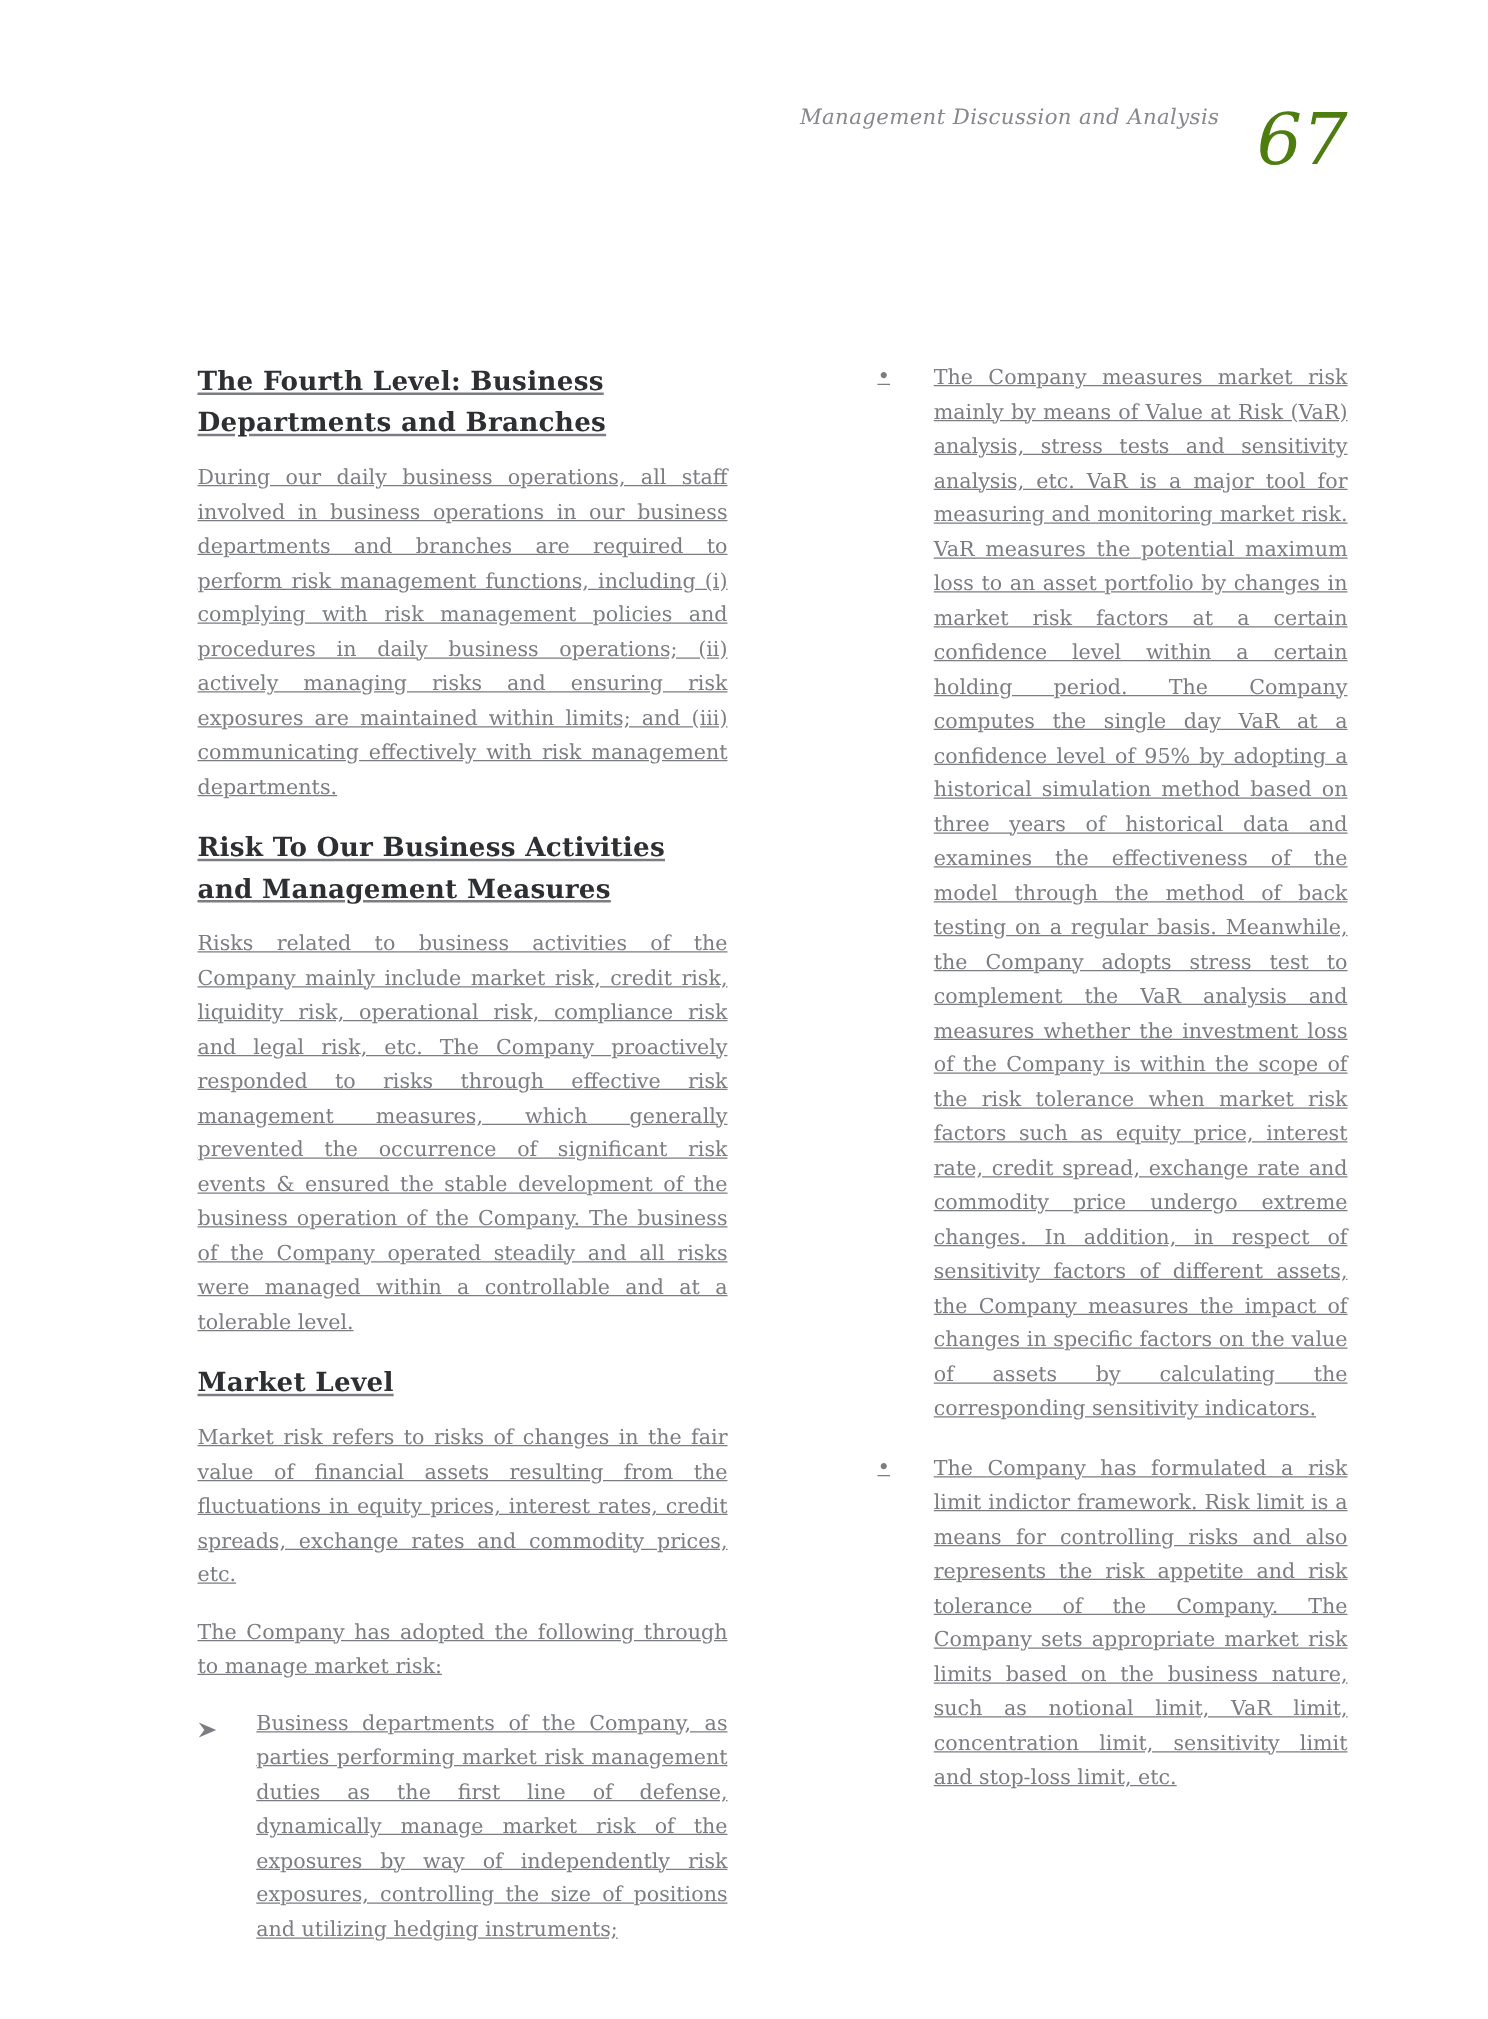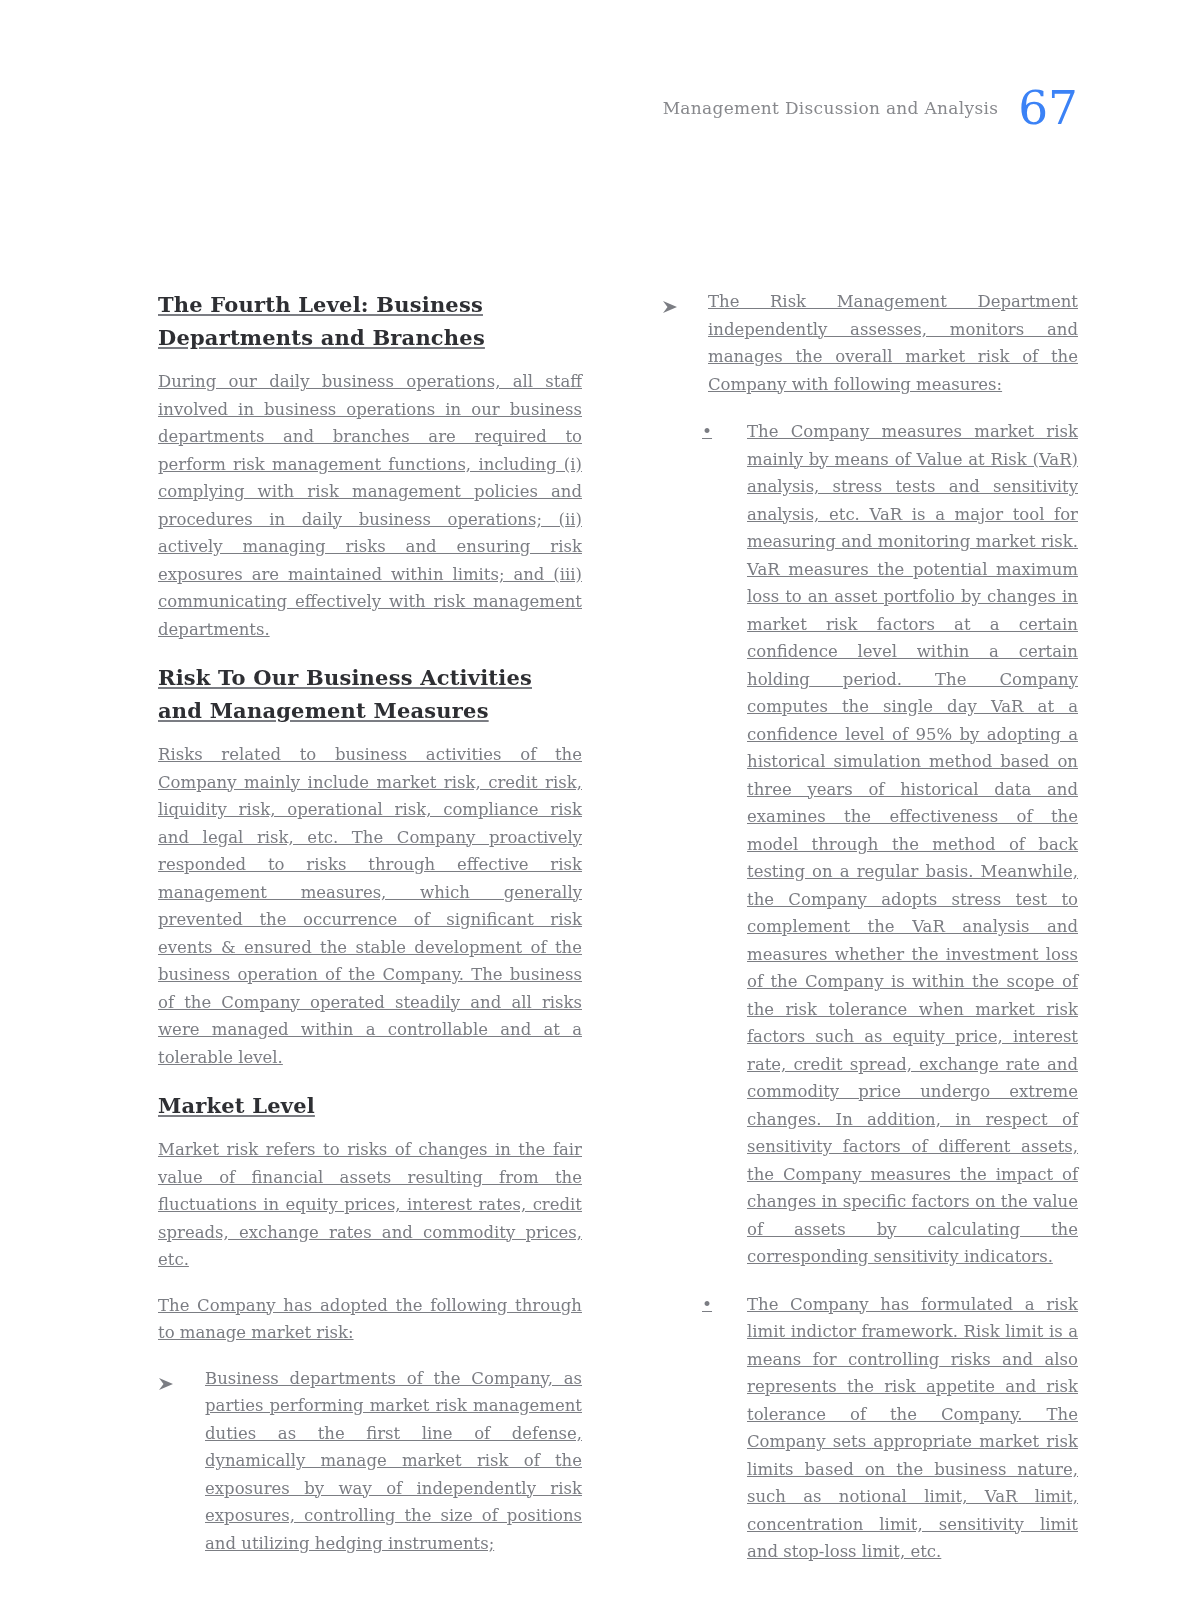--- a/index.html
+++ b/index.html
@@ -12,32 +12,33 @@
     font-family: "DejaVu Serif", serif;
     overflow: hidden;
   }
 
   
   .header {
     position: absolute;
     top: 84px;
     right: 112px;
     display: flex;
-    align-items: center;
-    gap: 20px;
+    align-items: flex-start;
+    gap: 30px;
+    font-style: italic;
   }
   .section-title {
     font-size: 17px;
     color: #87888c;
     letter-spacing: 0.3px;
   }
   .page-number {
-    font-size: 47px;
+    font-size: 57px;
     line-height: 1;
-    color: #3b82f6;
+    color: #4d7c0f;
     font-weight: normal;
   }
 
   
   .col {
     position: absolute;
     top: 288px;
     color: #7b7d83;
     font-size: 16.5px;
     line-height: 27.5px;
@@ -95,26 +96,20 @@
 
     <div class="bullet">
       <span class="marker"><svg class="arrow-svg" width="16" height="14" viewBox="0 0 16 14">
             <polygon points="1,1 15,7 1,13 5.5,7" fill="#7b7d83"></polygon>
           </svg></span>
       <span class="bullet-text">Business departments of the Company, as parties performing market risk management duties as the first line of defense, dynamically manage market risk of the exposures by way of independently risk exposures, controlling the size of positions and utilizing hedging instruments;</span>
     </div>
   </div>
 
   <div class="col col-right">
-    <div class="bullet">
-      <span class="marker"><svg class="arrow-svg" width="16" height="14" viewBox="0 0 16 14">
-            <polygon points="1,1 15,7 1,13 5.5,7" fill="#7b7d83"></polygon>
-          </svg></span>
-      <span class="bullet-text">The Risk Management Department independently assesses, monitors and manages the overall market risk of the Company with following measures:</span>
-    </div>
 
     <div class="bullet sub">
       <span class="marker">•</span>
       <span class="bullet-text">The Company measures market risk mainly by means of Value at Risk (VaR) analysis, stress tests and sensitivity analysis, etc. VaR is a major tool for measuring and monitoring market risk. VaR measures the potential maximum loss to an asset portfolio by changes in market risk factors at a certain confidence level within a certain holding period. The Company computes the single day VaR at a confidence level of 95% by adopting a historical simulation method based on three years of historical data and examines the effectiveness of the model through the method of back testing on a regular basis. Meanwhile, the Company adopts stress test to complement the VaR analysis and measures whether the investment loss of the Company is within the scope of the risk tolerance when market risk factors such as equity price, interest rate, credit spread, exchange rate and commodity price undergo extreme changes. In addition, in respect of sensitivity factors of different assets, the Company measures the impact of changes in specific factors on the value of assets by calculating the corresponding sensitivity indicators.</span>
     </div>
 
     <div class="bullet sub">
       <span class="marker">•</span>
       <span class="bullet-text">The Company has formulated a risk limit indictor framework. Risk limit is a means for controlling risks and also represents the risk appetite and risk tolerance of the Company. The Company sets appropriate market risk limits based on the business nature, such as notional limit, VaR limit, concentration limit, sensitivity limit and stop-loss limit, etc.</span>
     </div>

